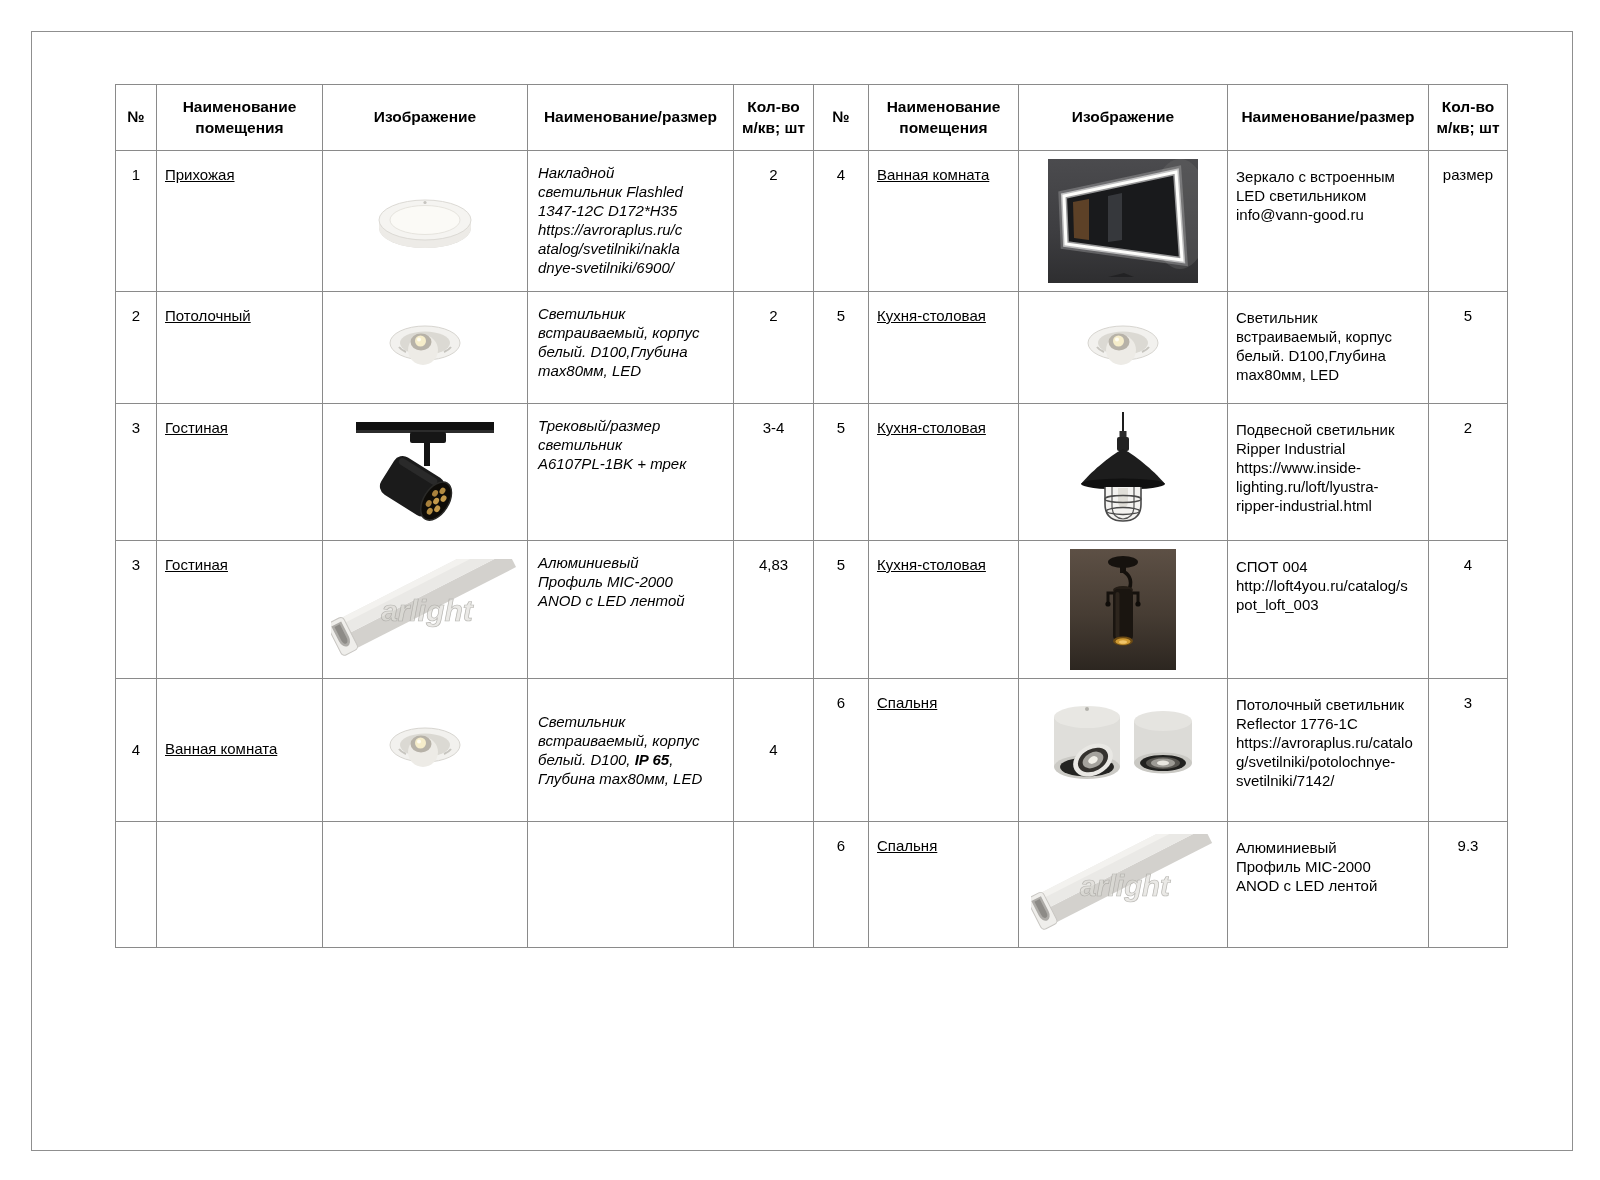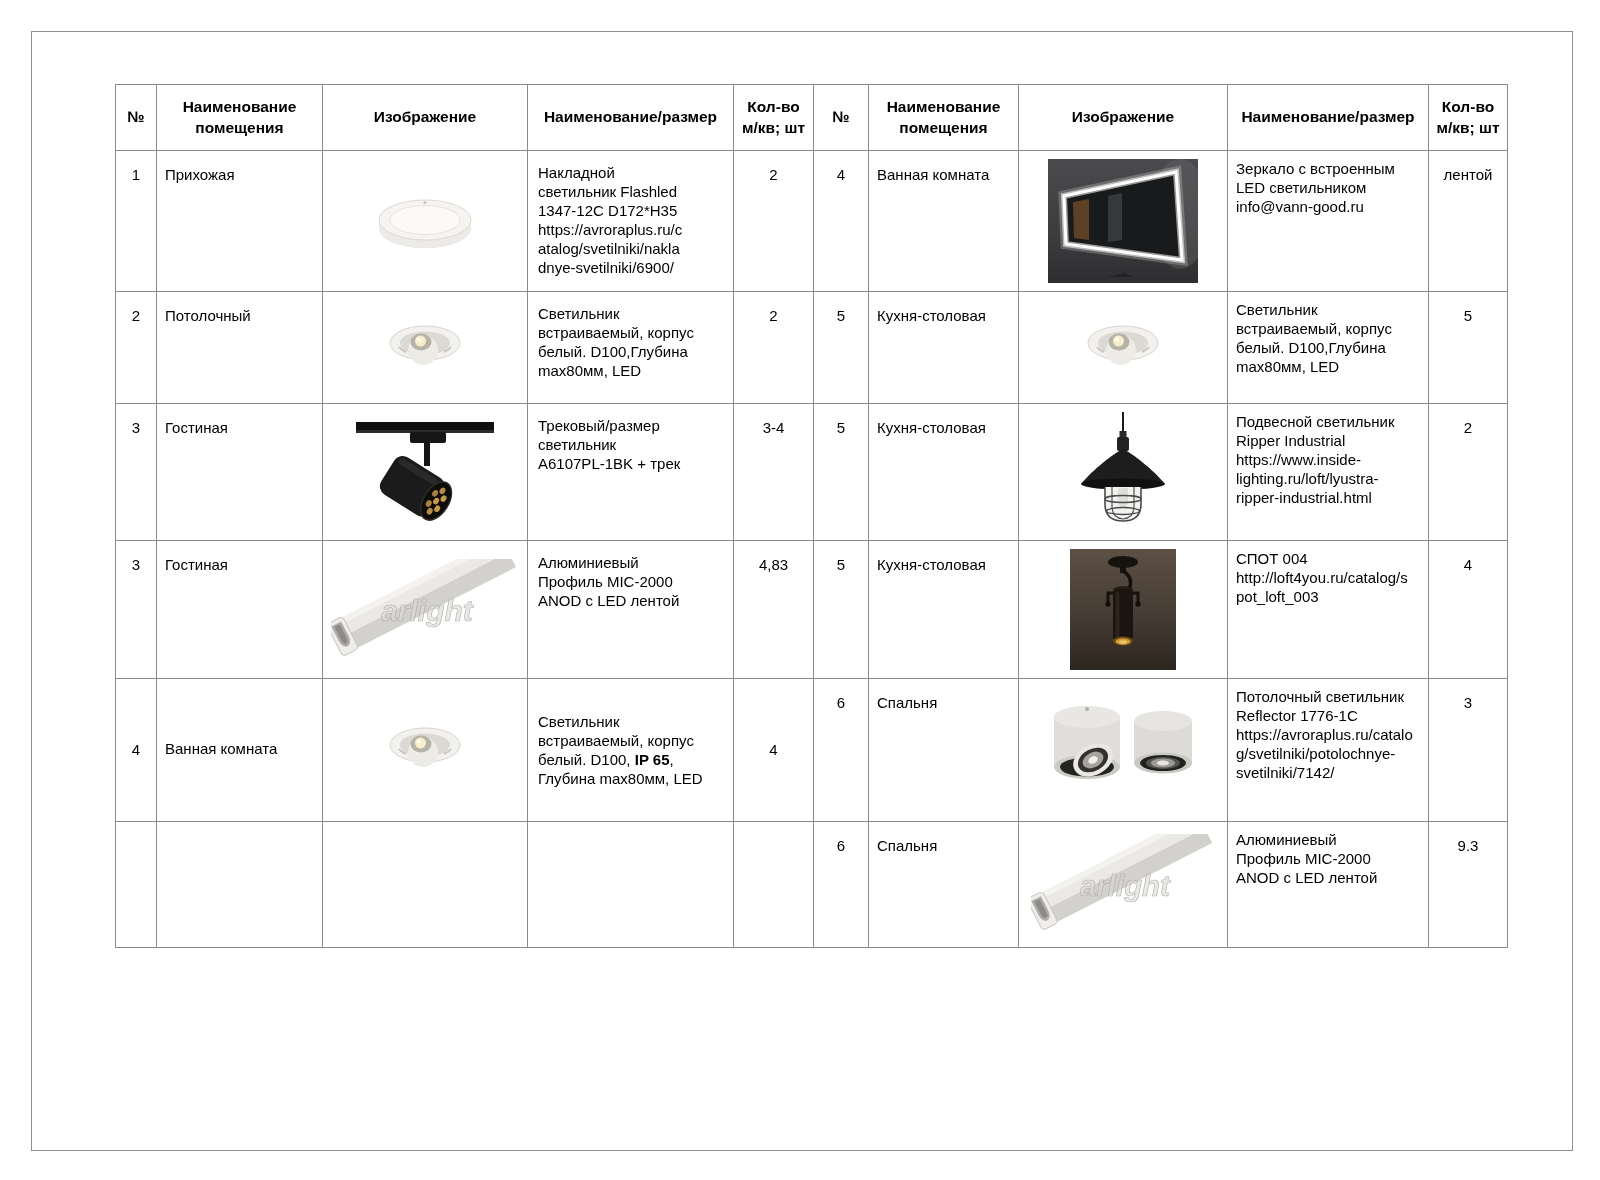--- a/index.html
+++ b/index.html
@@ -4,24 +4,24 @@
 <style>
   html,body{margin:0;padding:0;background:#ffffff;}
   body{width:1600px;height:1180px;position:relative;font-family:"Liberation Sans",sans-serif;color:#000;}
   .page-border{position:absolute;left:31px;top:31px;width:1540px;height:1118px;border:1px solid #8f8f8f;background:#fff;}
   .tbl-pos{position:absolute;left:115px;top:84px;}
   table{border-collapse:collapse;table-layout:fixed;}
   th,td{border:1px solid #8a8a8a;overflow:hidden;box-sizing:border-box;}
   th{font-size:15.5px;font-weight:bold;text-align:center;vertical-align:middle;white-space:pre-wrap;line-height:1.3;padding:2px;}
   td{font-size:15px;line-height:19px;vertical-align:top;}
   .c-num{text-align:center;padding-top:14px;}
-  .c-room{padding:14px 4px 4px 8px;white-space:pre-wrap;}
+  .c-room{padding:14px 4px 4px 8px;white-space:pre-wrap;text-decoration:underline;}
   .c-img{text-align:left;vertical-align:middle;padding:8px;}
-  .c-desc{padding:12px 4px 6px 10px;white-space:pre-wrap;}
-  .c-desc-r{padding:8px 0 6px 8px;white-space:pre-wrap;}
+  .c-desc{padding:12px 4px 6px 10px;white-space:pre-wrap;font-style:italic;}
+  .c-desc-r{padding:16px 0 6px 8px;white-space:pre-wrap;}
   .c-qty{text-align:center;padding-top:14px;}
   .v-mid{vertical-align:middle;padding-top:0;}
   .v-mid-desc{vertical-align:middle;padding-top:0;padding-bottom:0;}
   svg{display:block;margin:0 auto;}
 </style>
 </head>
 <body>
 
 <div class="page-border"></div>
 
@@ -95,21 +95,21 @@
         <polygon points="16,37 128,13 134,101 18,85" fill="none" stroke="#ffffff" stroke-opacity="0.55" stroke-width="6"></polygon>
         <polygon points="16,37 128,13 134,101 18,85" fill="none" stroke="#fdfdfb" stroke-width="3"></polygon>
         <polygon points="25,43 41,40 41,81 26,79" fill="#6e4b2b" opacity="0.8"></polygon>
         <polygon points="60,37 74,34 74,81 60,83" fill="#3a3c40" opacity="0.9"></polygon>
         <path d="M60,118 l16,-4 l10,4 z" fill="#1f1f21" opacity="0.8"></path>
       </svg>
     </td>
     <td class="c-desc-r">Зеркало с встроенным
 LED светильником
 info@vann-good.ru</td>
-    <td class="c-qty">лентой</td>
+    <td class="c-qty">размер</td>
   </tr>
 
   <tr style="height:112px">
     <td class="c-num">2</td>
     <td class="c-room">Потолочный</td>
     <td class="c-img">
       <svg width="76" height="58" viewBox="0 0 76 58">
         <ellipse cx="38" cy="24" rx="35" ry="17" fill="#f2f1ee" stroke="#d7d5d0" stroke-width="1"></ellipse>
         <ellipse cx="38" cy="24" rx="25" ry="11.5" fill="#dbd9d3"></ellipse>
         <circle cx="36" cy="31" r="15" fill="#edebe6"></circle>

